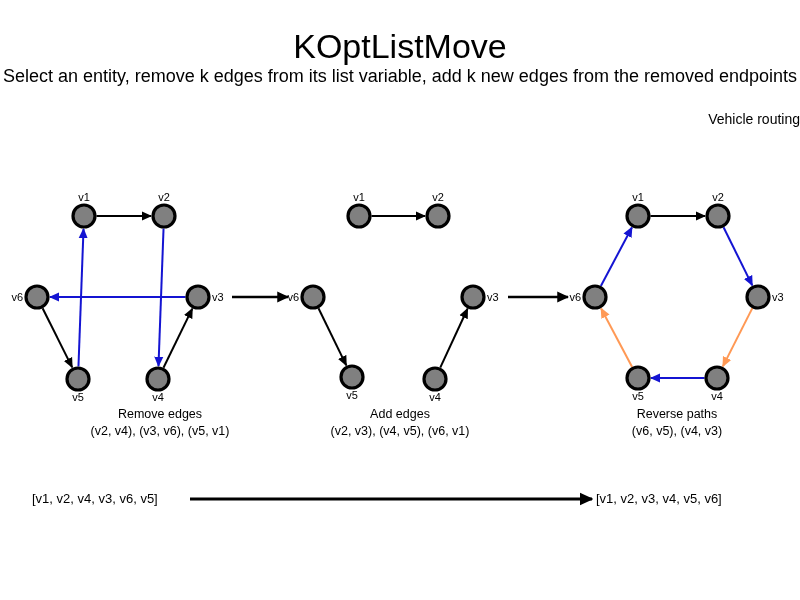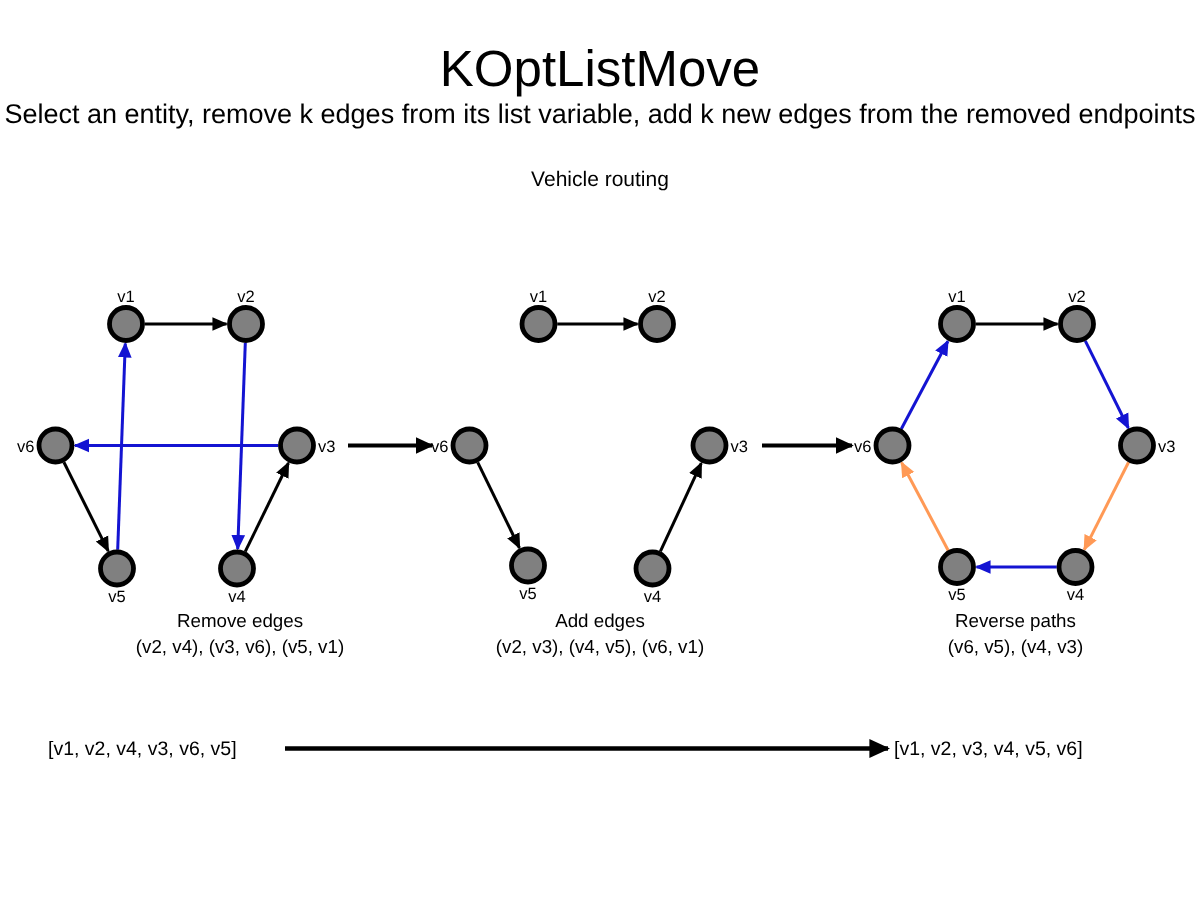--- a/index.html
+++ b/index.html
@@ -38,21 +38,21 @@
     width: 800px;
     text-align: center;
     font-size: 18px;
     line-height: 16px;
   }
   #context-label {
     position: absolute;
     top: 110px;
     left: 0;
     width: 800px;
-    text-align: center;
+    text-align: right;
     font-size: 14px;
     line-height: 18px;
   }
   svg#canvas {
     position: absolute;
     left: 0;
     top: 0;
     width: 800px;
     height: 600px;
   }

